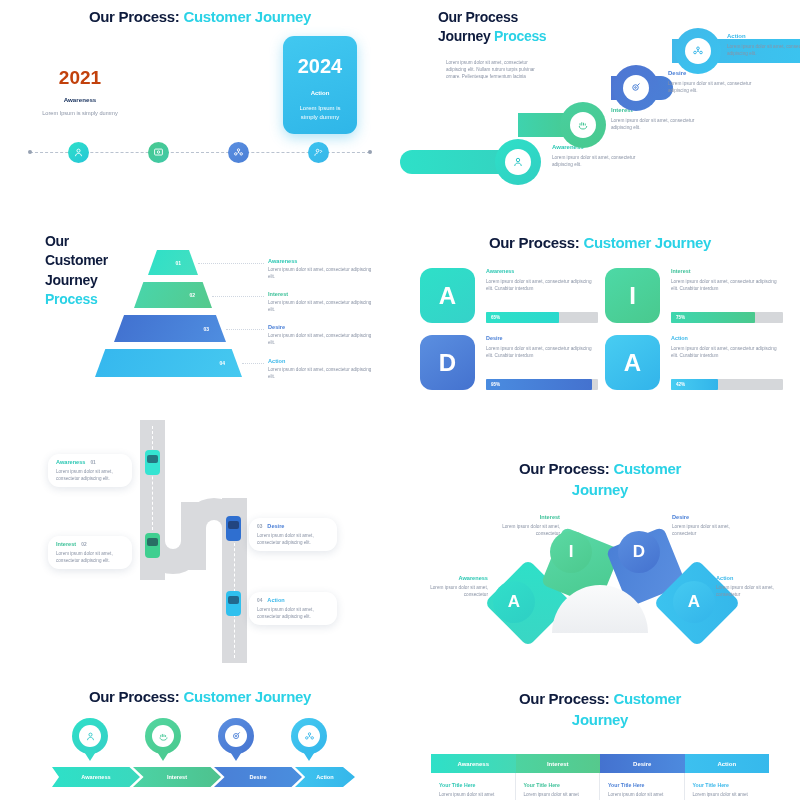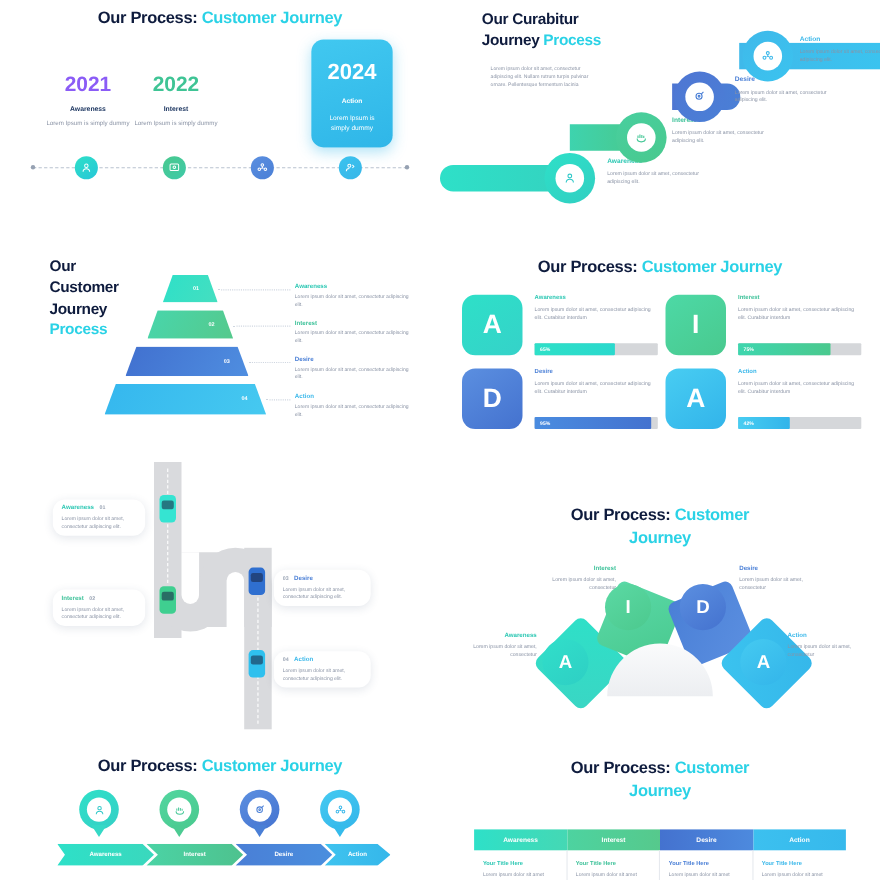--- a/index.html
+++ b/index.html
@@ -125,27 +125,22 @@
 </head>
 <body>
 
 <div class="panel" id="p1">
   <div class="hd title">
     <span class="t-dark">Our Process:</span>
     <span class="t-cyan">Customer Journey</span>
   </div>
 
   <div class="col" style="left:35px;">
-    <div class="yr" style="color:#8b5cf6;">2021</div>
+    <div class="yr" style="color:#c2410c;">2021</div>
     <div class="nm">Awareness</div>
-    <div class="tx lorem">Lorem Ipsum is simply dummy</div>
-  </div>
-  <div class="col" style="left:115px;">
-    <div class="yr" style="color:#3fc495;">2022</div>
-    <div class="nm">Interest</div>
     <div class="tx lorem">Lorem Ipsum is simply dummy</div>
   </div>
 
   <div class="card">
     <div class="y">2024</div>
     <div class="n">Action</div>
     <div class="t">Lorem Ipsum is simply dummy</div>
   </div>
 
   <div class="axis"></div>
@@ -176,21 +171,21 @@
     <svg width="11" height="11" viewBox="0 0 24 24" fill="none" stroke="#fff" stroke-width="2">
       <circle cx="10" cy="8" r="3"></circle>
         <path d="M4 19c0-3.3 2.7-5.5 6-5.5"></path>
         <path d="M16 6.5l3 3-3 3"></path>
       </svg>
   </div>
 </div>
 
 <div class="panel" id="p2">
   <div class="hd title">
-    <div class="t-dark">Our Curabitur</div>
+    <div class="t-dark">Our Process</div>
     <div><span class="t-dark">Journey</span>
       <span class="t-cyan">Process</span></div>
   </div>
   <div class="intro lorem">Lorem ipsum dolor sit amet, consectetur adipiscing elit. Nullam rutrum turpis pulvinar ornare. Pellentesque fermentum lacinia</div>
 
   <div class="stairL" style="left:0;top:150px;width:115px;background:linear-gradient(90deg,#2ee0c8,#34d3c0);"></div>
   <div class="knob" style="left:95px;top:139px;background:linear-gradient(145deg,#2ee0c8,#31cfc2);">
     <i>
       <svg width="12" height="12" viewBox="0 0 24 24" fill="none" stroke="#2ec8c8" stroke-width="2">
         <circle cx="12" cy="8" r="3.4"></circle>

